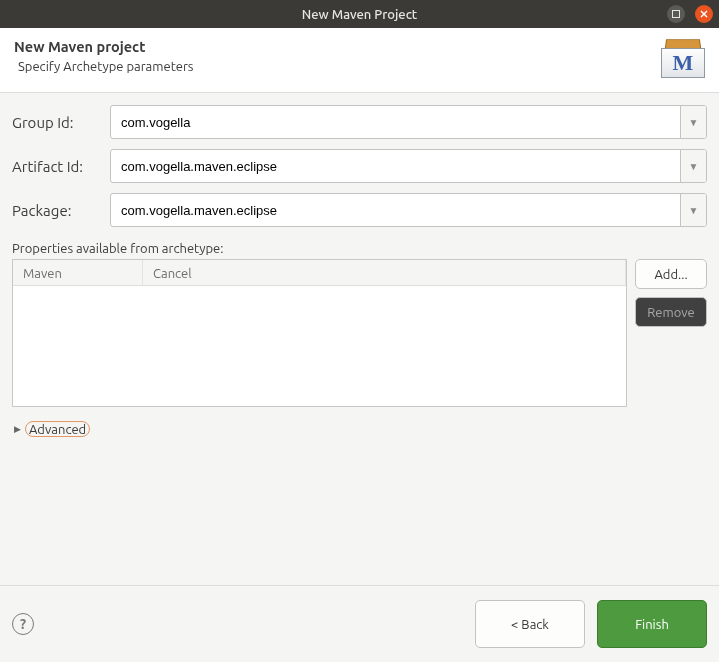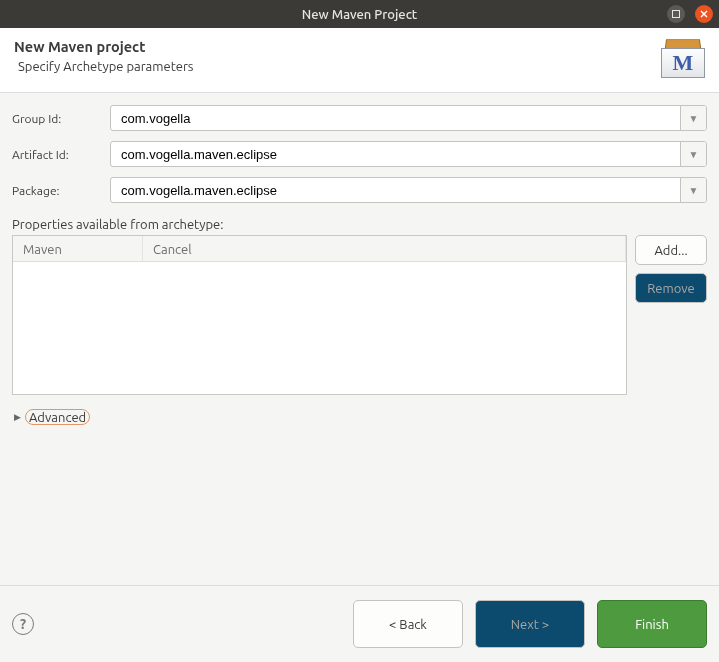--- a/index.html
+++ b/index.html
@@ -87,29 +87,29 @@
     flex-direction: column;
   }
   .row {
     display: flex;
     align-items: center;
     margin-bottom: 10px;
     gap: 8px;
   }
   .row label {
     width: 90px;
-    font-size: 12px;
+    font-size: 15px;
   }
   .combo {
     flex: 1;
     display: flex;
     border: 1px solid #c3c3c1;
     border-radius: 3px;
     background: #fff;
-    height: 26px;
+    height: 34px;
     overflow: hidden;
   }
   .combo input {
     flex: 1;
     border: none;
     padding: 0 10px;
     font-size: 13px;
     outline: none;
     background: transparent;
   }
@@ -166,21 +166,21 @@
     border: 1px solid #c3c3c1;
     background: #fdfdfc;
     border-radius: 5px;
     font-size: 13px;
     display:flex; align-items:center; justify-content:center;
     cursor: pointer;
     padding: 0 8px;
   }
   .btn.disabled {
     color: #a7a7a5;
-    background: #0c4a6e;
+    background: #404040;
     cursor: default;
   }
   .advanced-row {
     margin: 14px 0 0 2px;
     display:flex;
     align-items:center;
     gap:4px;
     font-size:13px;
   }
   .adv-caret {
@@ -298,15 +298,14 @@
     <span class="adv-link">Advanced</span>
   </div>
 
   <div style="flex:1"></div>
 </div>
 
 <div class="button-bar">
   <div class="help-icon">?</div>
   <div class="spacer"></div>
   <div class="btn nav-btn">&lt; Back</div>
-  <div class="btn nav-btn disabled">Next &gt;</div>
   <div class="btn nav-btn primary">Finish</div>
 </div>
 
 </body></html>

